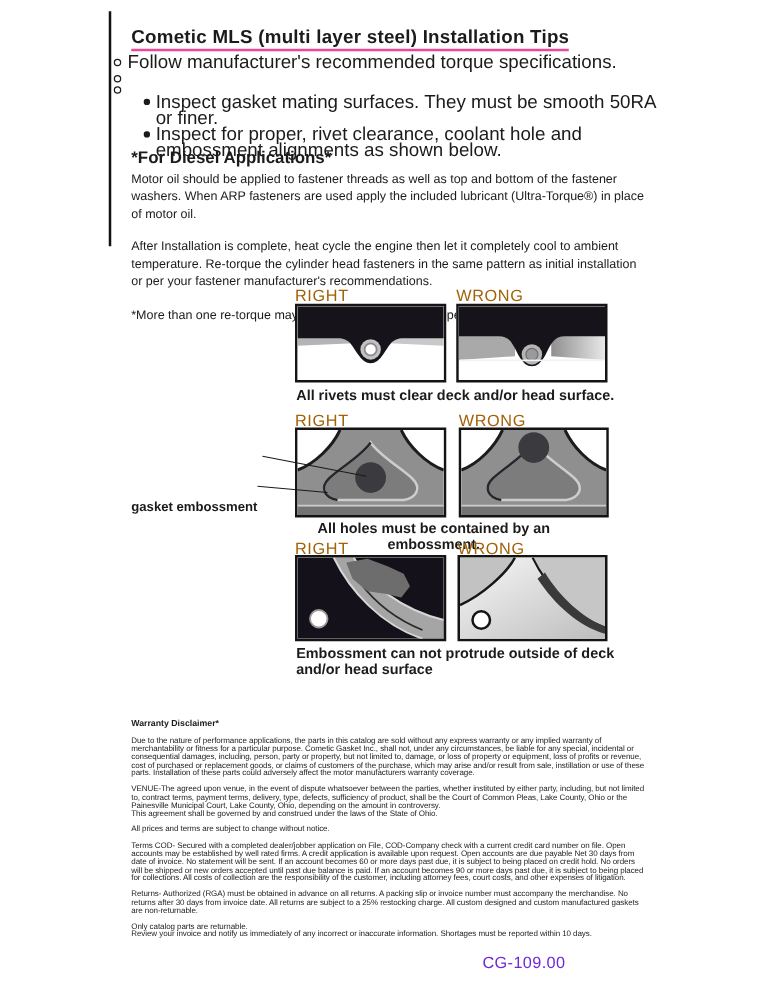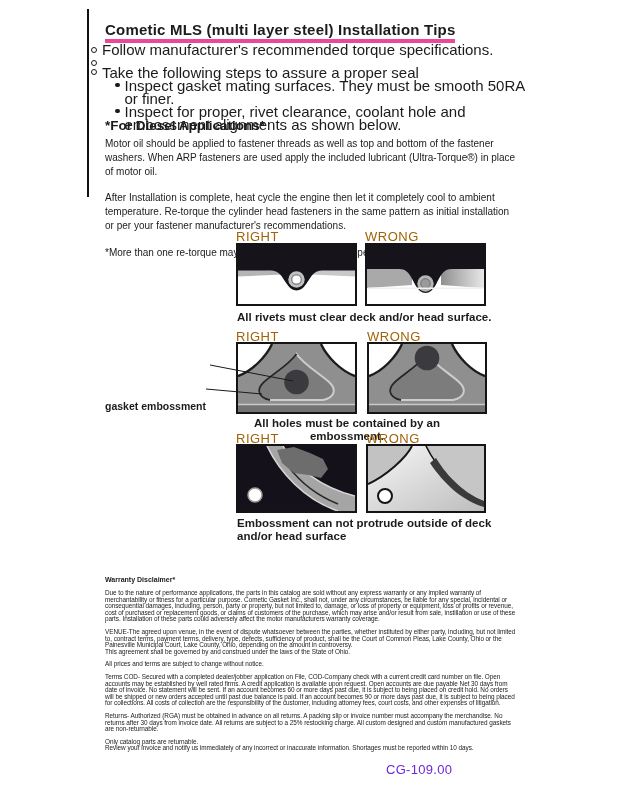--- a/index.html
+++ b/index.html
@@ -3,21 +3,21 @@
 <meta charset="utf-8">
 <style>
   html,body{margin:0;padding:0;background:#ffffff;}
   .page{
     position:relative;width:618px;height:800px;background:#ffffff;overflow:hidden;
     font-family:"Liberation Sans","DejaVu Sans",sans-serif;color:#1b1b1b;
   }
   .abs{position:absolute;}
   .edge-mark{left:87px;top:9px;width:2px;height:188px;background:#121212;}
   .title{left:105px;top:21px;font-size:15px;font-weight:bold;letter-spacing:.2px;}
-  .title span{display:inline-block;border-bottom:4px solid #ec4899;padding-bottom:1px;}
+  .title span{display:inline-block;border-bottom:2px solid #ec4899;padding-bottom:1px;}
   .tips{left:91px;top:43px;width:436px;font-size:15px;}
   .tip-row{display:flex;align-items:flex-start;line-height:13px;margin-bottom:0;}
   .odot{flex:none;width:4px;height:4px;border:1.2px solid #1b1b1b;border-radius:50%;margin:3.5px 5px 0 0;}
   .fdot{flex:none;width:4.5px;height:4.5px;background:#1b1b1b;border-radius:50%;margin:4px 5px 0 24px;}
   .diesel{left:105px;top:118px;width:414px;}
   .diesel h2{margin:0 0 4px 0;font-size:13.5px;font-weight:bold;}
   .diesel p{margin:0 0 13px 0;font-size:10px;line-height:13.8px;}
   .diesel p.last{margin:0;}
   .dg-label{width:121px;text-align:left;font-size:13px;letter-spacing:.5px;color:#a16207;}
   .dg-box{width:121px;box-sizing:border-box;border:2px solid #141414;background:#fff;}
@@ -44,21 +44,20 @@
   <div class="abs tips">
     <div class="tip-row">
       <span class="odot"></span>
       <span>Follow manufacturer's recommended torque specifications.</span>
     </div>
     <div class="tip-row">
       <span class="odot"></span>
     </div>
     <div class="tip-row">
       <span class="odot"></span>
-      <span>Take the following steps to assure a proper seal</span>
     </div>
     <div class="tip-row">
       <span class="fdot"></span>
       <span>Inspect gasket mating surfaces.  They must be smooth 50RA or finer.</span>
     </div>
     <div class="tip-row">
       <span class="fdot"></span>
       <span>Inspect for proper, rivet clearance, coolant hole and embossment alignments as shown below.</span>
     </div>
   </div>

